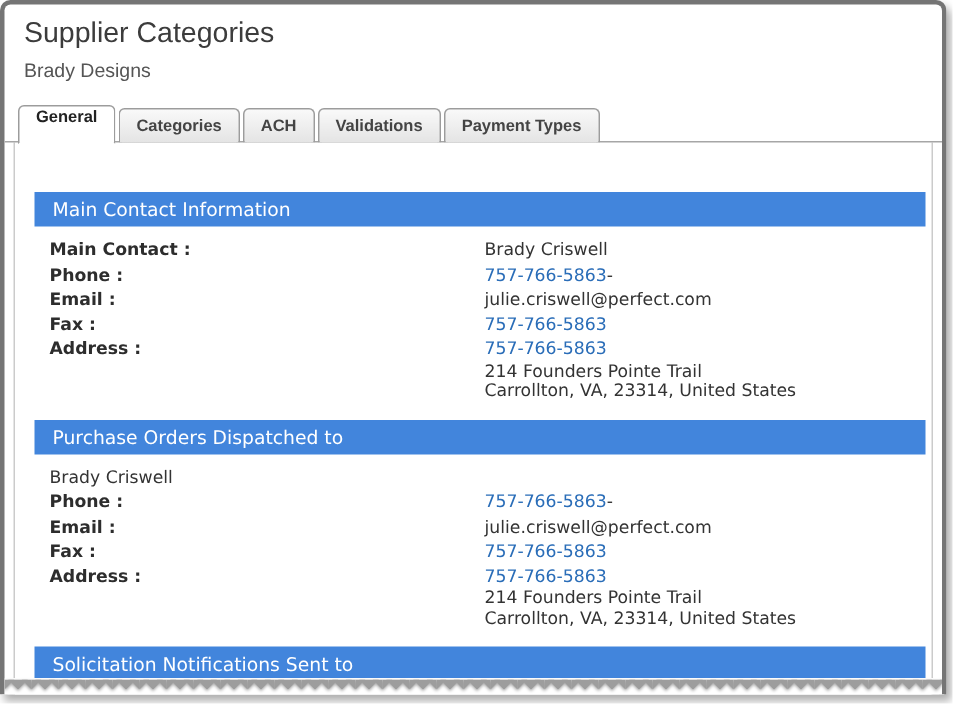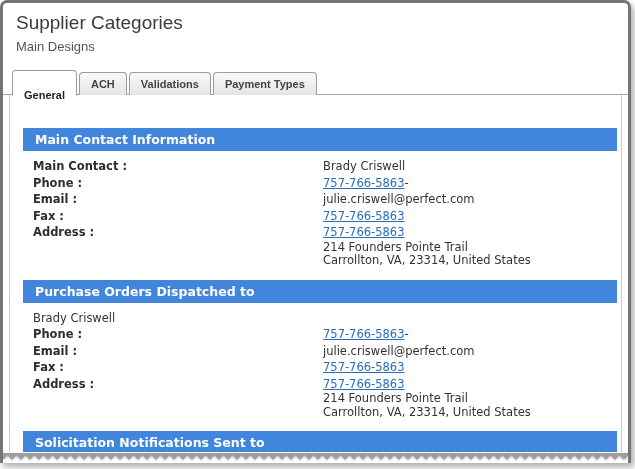--- a/index.html
+++ b/index.html
@@ -21,59 +21,60 @@
   
   .tabstrip { position:relative; margin-top:15px; height:26px;
               display:flex; align-items:flex-end; gap:2px; padding-left:9px; }
   .tabstrip::before { content:""; position:absolute; left:0; right:0; bottom:0;
                       border-bottom:1px solid #a6a6a6; }
   .tab { position:relative; z-index:1; height:23px; padding:5px 11px 0;
          font-family:"Liberation Sans", sans-serif; font-size:11px; font-weight:bold; color:#444;
          background:linear-gradient(#f9f9f9,#e4e4e4);
          border:1px solid #9c9c9c; border-bottom:none; border-radius:4px 4px 0 0;
          white-space:nowrap; cursor:pointer; }
-  .tab.active { z-index:3; height:26px; padding-top:18px; background:#fff; color:#222;
+  .tab.active { z-index:3; height:26px; padding-top:1px; background:#fff; color:#222;
                 border-bottom:1px solid #fff; margin-bottom:-1px; }
 
   
   .panel { margin:0 6px; height:372px; overflow:hidden;
            border-left:1px solid #cbcbcb; border-right:1px solid #cbcbcb;
            padding-top:33px; background:#fff; }
 
   .section { margin:0 4px 12px 13px; }
   .sec-bar { height:23px; padding:4px 0 0 12px; background:#4285DC; color:#fff;
-             font-size:12.5px; font-weight:bold; line-height:16px; }
+             font-size:12.5px; font-weight:normal; line-height:16px; }
   .sec-body { padding:7px 0 0 10px; font-size:11.5px; color:#333; }
   .frow { display:flex; line-height:16.5px; }
   .frow .lbl { width:290px; font-weight:bold; color:#2d2d2d; flex:none; }
   .frow .val { color:#333; }
   .addr-line { line-height:13.5px; }
-  a.lnk { color:#2A6DB8; text-decoration:underline; cursor:pointer; }
+  a.lnk { color:#2A6DB8; cursor:pointer; }
 
   
   .torn { position:absolute; left:0; right:0; bottom:0; height:11px; background:#fff; }
   .torn .teeth { position:absolute; left:0; right:0; bottom:1px; height:9px;
     background:
       linear-gradient(135deg, #9d9d9d 4.6px, transparent 4.7px),
       linear-gradient(-135deg, #9d9d9d 4.6px, transparent 4.7px);
     background-size:9px 9px; background-repeat:repeat-x;
     filter:drop-shadow(0 1px 1px rgba(0,0,0,.35)); }
 </style>
 </head>
 <body>
 
 <div class="frame">
 
   <div class="hdr">
     <h1>Supplier Categories</h1>
-    <div class="sub">Main Designs</div>
+    <div class="sub">Brady Designs</div>
   </div>
 
   <div class="tabstrip">
     <div class="tab active">General</div>
+    <div class="tab">Categories</div>
     <div class="tab">ACH</div>
     <div class="tab">Validations</div>
     <div class="tab">Payment Types</div>
   </div>
 
   <div class="panel">
 
     <div class="section">
       <div class="sec-bar">Main Contact Information</div>
       <div class="sec-body">

